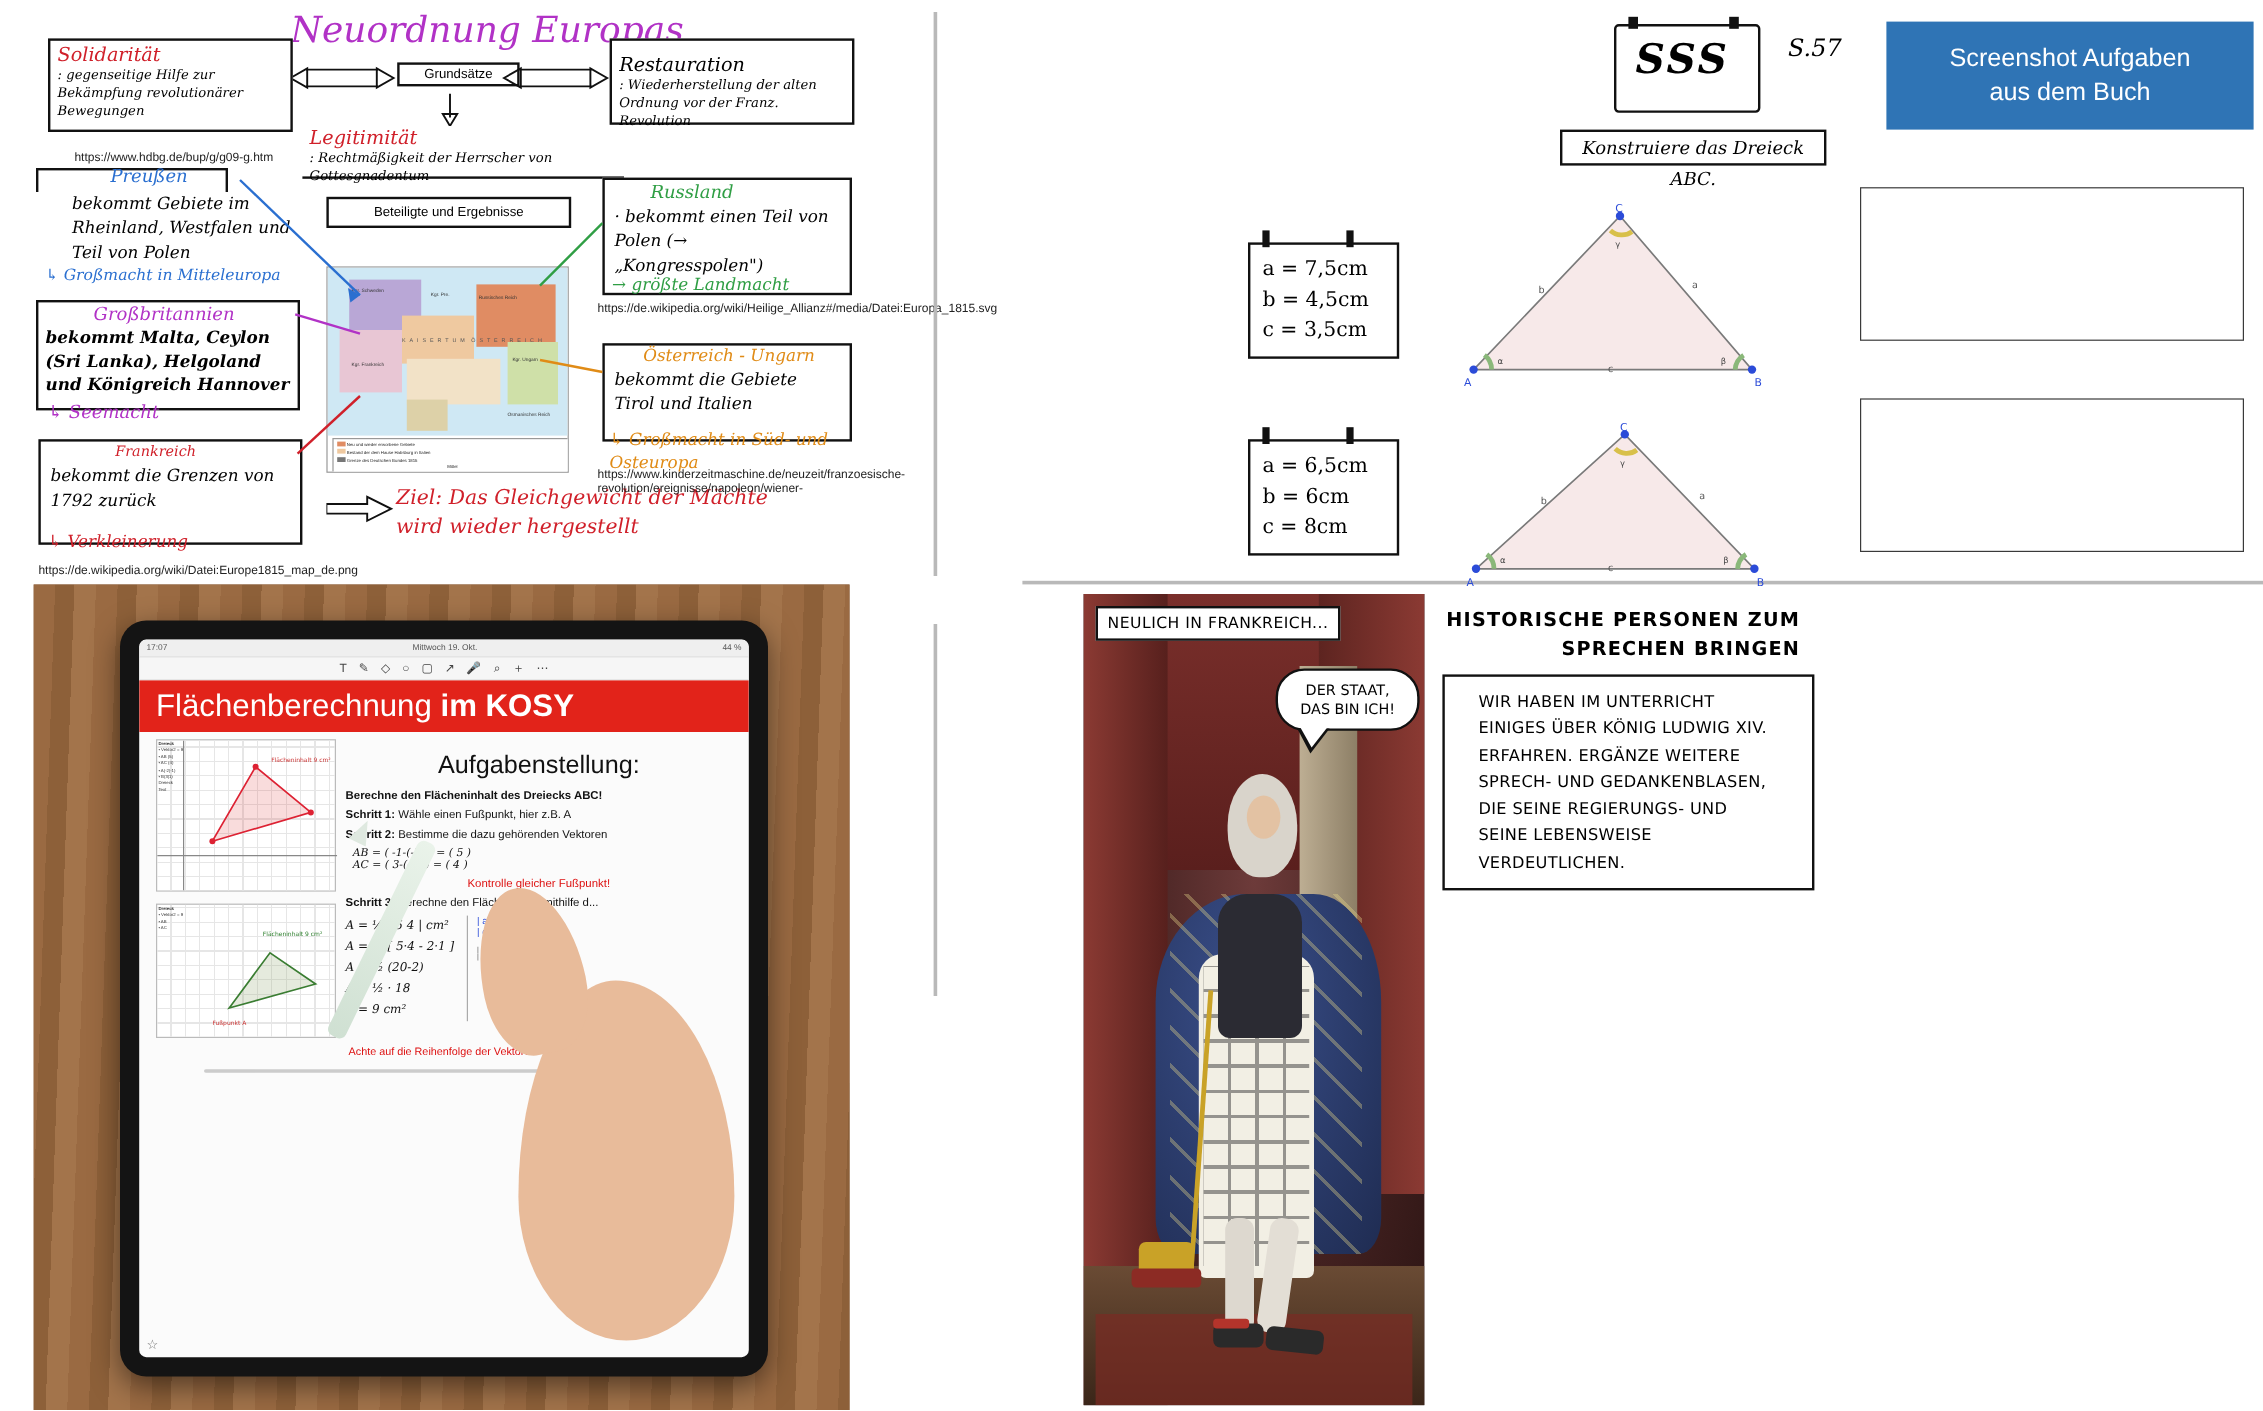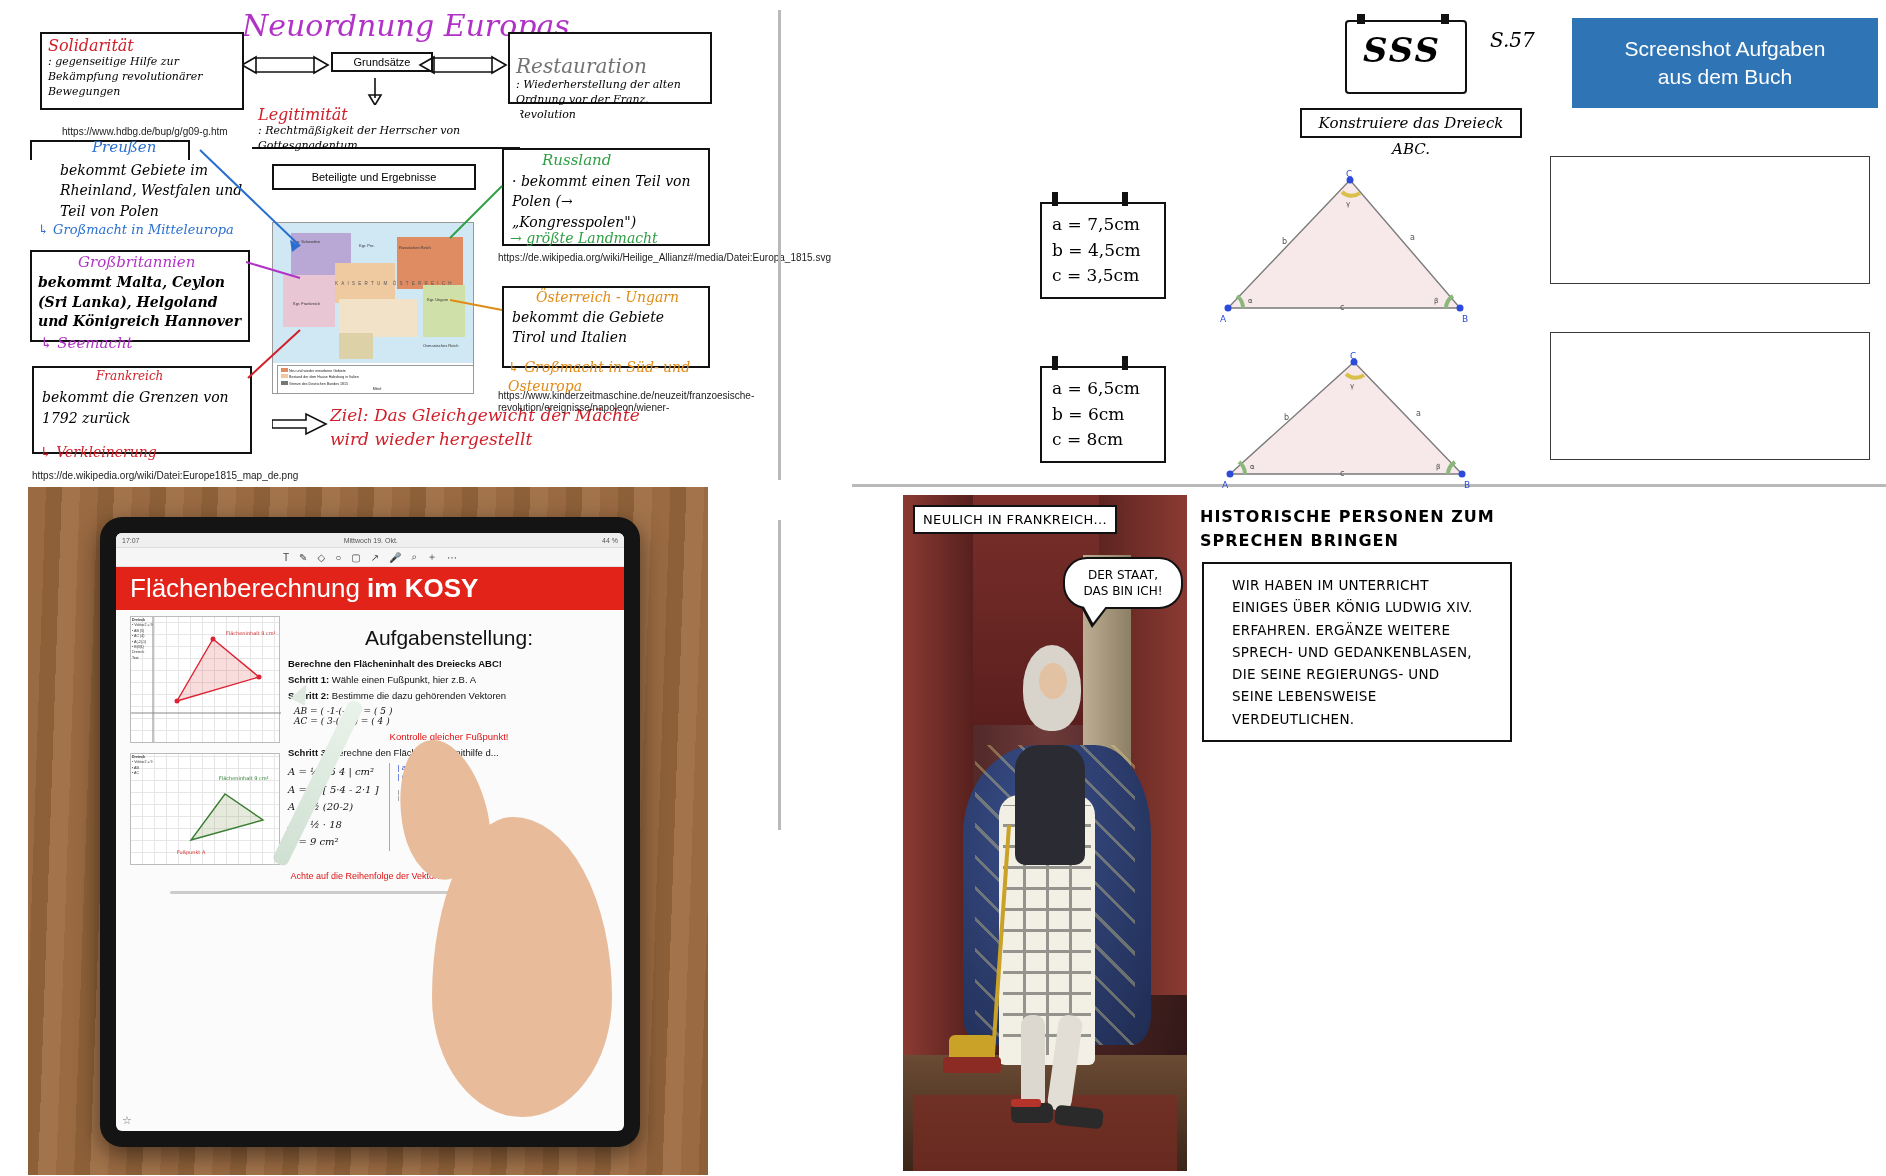--- a/index.html
+++ b/index.html
@@ -35,21 +35,21 @@
 
   
   .measure-box{border:2px solid #111;background:#fff;font-family:"DejaVu Serif",serif;
                font-size:17px;line-height:1.5;padding:8px 10px;}
   .empty-box{border:1.5px solid #3a3a3a;background:#fff;}
 
   
   #comic-caption{border:2px solid #111;background:#fff;font-family:"DejaVu Sans",sans-serif;
                  font-size:13px;letter-spacing:.4px;padding:5px 8px;}
   #comic-title{font-family:"DejaVu Sans",sans-serif;font-weight:bold;font-size:16px;
-               letter-spacing:1px;text-align:left;line-height:1.5;}
+               letter-spacing:1px;text-align:right;line-height:1.5;}
   #comic-task{border:2px solid #111;background:#fff;font-family:"DejaVu Sans",sans-serif;
               font-size:13.5px;line-height:1.65;letter-spacing:.3px;padding:10px 28px;}
   .bubble{background:#fff;border:2px solid #111;border-radius:24px;font-family:"DejaVu Sans",sans-serif;
           font-size:12px;line-height:1.35;padding:8px 10px;text-align:center;}
   .bubble:after{content:"";position:absolute;left:18px;bottom:-16px;width:0;height:0;
           border-left:10px solid transparent;border-right:14px solid transparent;border-top:18px solid #fff;}
   .bubble:before{content:"";position:absolute;left:16px;bottom:-21px;width:0;height:0;
           border-left:11px solid transparent;border-right:16px solid transparent;border-top:21px solid #111;}
 
   
@@ -103,21 +103,21 @@
     <line x1="15" y1="0" x2="15" y2="20" stroke="#111" stroke-width="1.6"></line>
     <polygon points="15,27 9,17 21,17" fill="none" stroke="#111" stroke-width="1.6"></polygon>
   </svg>
 
   <div class="abs boxed" style="left:40px;top:32px;width:200px;height:74px;">
     <div class="hand" style="color:#d0202a;font-size:16px;margin:2px 0 0 6px;display:inline-block;">Solidarität</div>
     <div class="hand" style="font-size:11px;margin:0 6px;line-height:1.35;">: gegenseitige Hilfe zur Bekämpfung revolutionärer Bewegungen</div>
   </div>
 
   <div class="abs boxed" style="left:508px;top:32px;width:200px;height:68px;">
-    <div class="hand" style="color:#737373;font-size:20px;margin:20px 0 0 6px;display:inline-block;">Restauration</div>
+    <div class="hand" style="color:#000000;font-size:16px;margin:10px 0 0 6px;display:inline-block;">Restauration</div>
     <div class="hand" style="font-size:11px;margin:0 6px;line-height:1.35;">: Wiederherstellung der alten Ordnung vor der Franz. Revolution</div>
   </div>
 
   <div class="abs boxed" style="left:252px;top:105px;width:268px;height:42px;border-top:none;border-left:none;border-right:none;border-bottom:2px solid #111;">
     <div class="hand" style="color:#d0202a;font-size:16px;margin:0 0 0 6px;display:inline-block;">Legitimität</div>
     <div class="hand" style="font-size:11px;margin:0 6px;line-height:1.35;">: Rechtmäßigkeit der Herrscher von Gottesgnadentum</div>
   </div>
 
   <div class="abs mm-box print" style="left:272px;top:164px;width:200px;font-size:11px;text-align:center;padding:5px 0;">Beteiligte und Ergebnisse</div>
 

